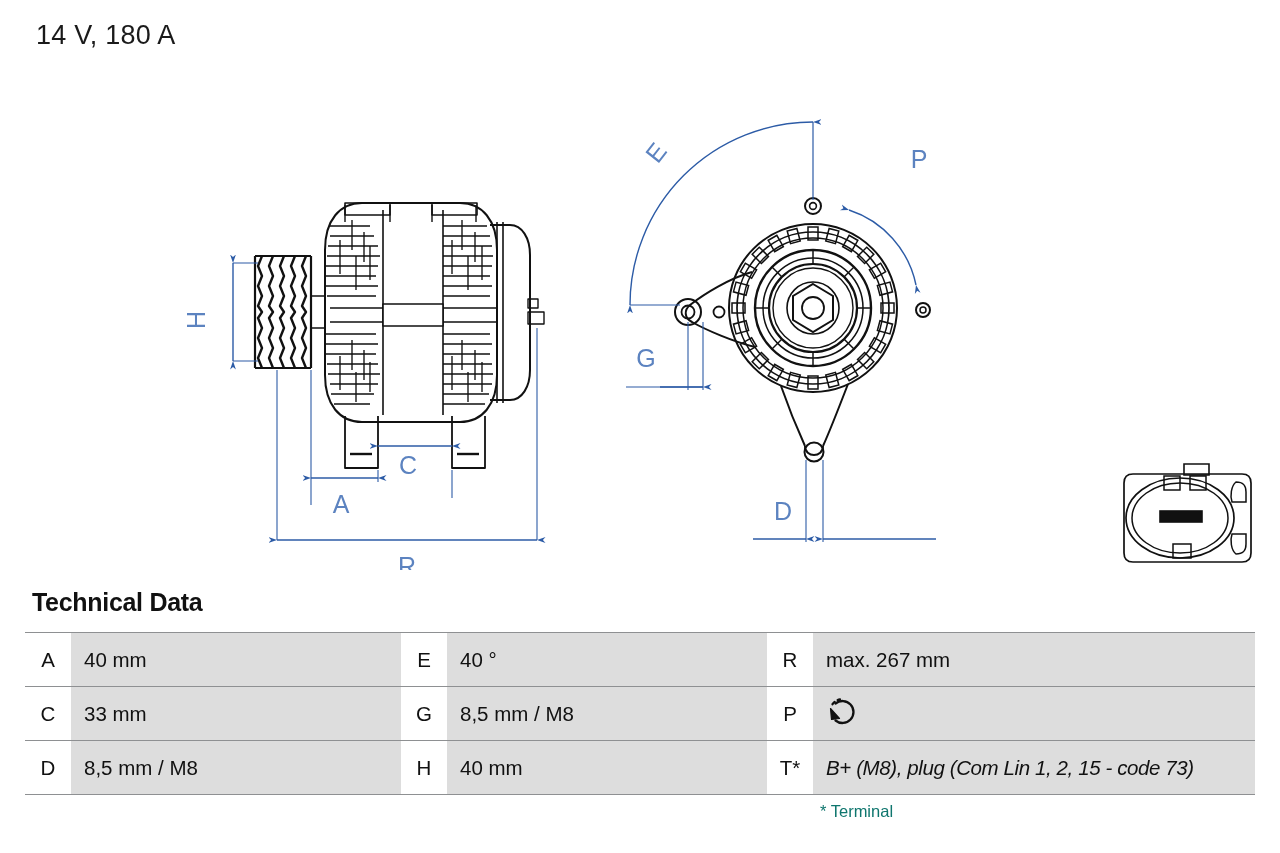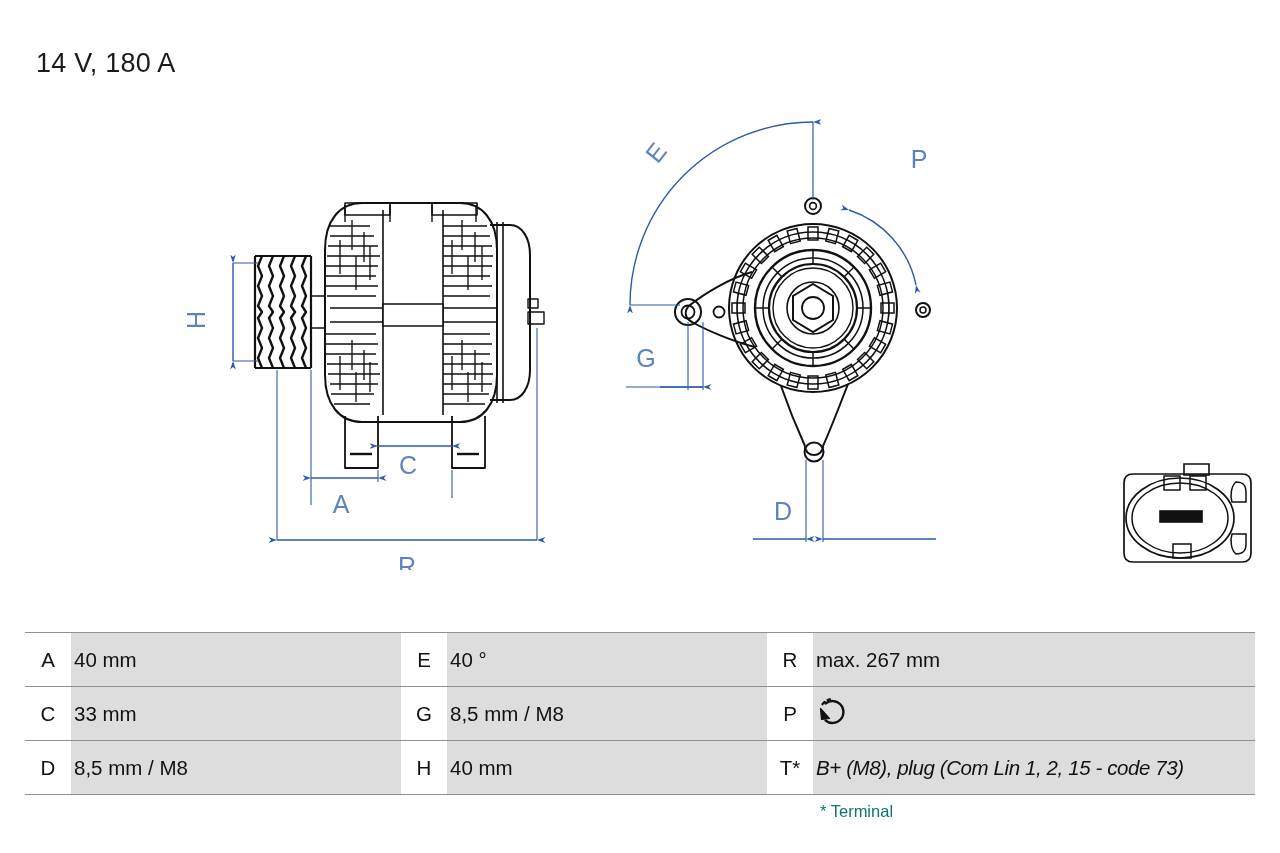--- a/index.html
+++ b/index.html
@@ -18,21 +18,20 @@
     width: 1280px; height: 853px;
   }
 
   
   #title {
     position: absolute;
     left: 36px; top: 20px;
     font-size: 27px;
     letter-spacing: 0.2px;
     color: #1a1a1a;
-    margin-top: 28px;
   }
 
   
   #drawing {
     position: absolute;
     left: 0; top: 50px;
     width: 1280px; height: 520px;
   }
   #drawing svg { display: block; }
 
@@ -61,21 +60,21 @@
     vertical-align: middle;
     background: #dddddd;
   }
   #tech-table tr:last-child td { border-bottom: 1.6px solid #8e9092; }
   #tech-table td.key {
     background: #ffffff;
     text-align: center;
     width: 46px;
     font-size: 20.5px;
   }
-  #tech-table td.val { padding-left: 3px; }
+  #tech-table td.val { padding-left: 13px; }
   .col-a  { width: 46px; }
   .col-av { width: 330px; }
   .col-b  { width: 46px; }
   .col-bv { width: 320px; }
   .col-c  { width: 46px; }
   .col-cv { width: 442px; }
   td.val.condensed {
     font-stretch: condensed;
     letter-spacing: -0.4px;
     font-size: 20px;
@@ -383,20 +382,21 @@
       <rect x="1160" y="461" width="42" height="11" fill="#111" stroke="#111"></rect>
       <path d="M1236,432 C1244,432 1246,436 1246,442 L1246,452 L1232,452
                C1230,446 1231,436 1236,432 Z" stroke-width="1.5"></path>
       <path d="M1236,504 C1244,504 1246,500 1246,494 L1246,484 L1232,484
                C1230,490 1231,500 1236,504 Z" stroke-width="1.5"></path>
       <text x="1188" y="542" fill="#111" stroke="none" font-family="'Liberation Sans', sans-serif" font-size="21" text-anchor="middle">LIN</text>
     </g>
   </svg>
   </div>
 
+  <div id="tech-heading">Technical Data</div>
 
   <table id="tech-table">
     <colgroup>
       <col class="col-a">
         <col class="col-av">
       <col class="col-b">
         <col class="col-bv">
       <col class="col-c">
         <col class="col-cv">
     </colgroup>

